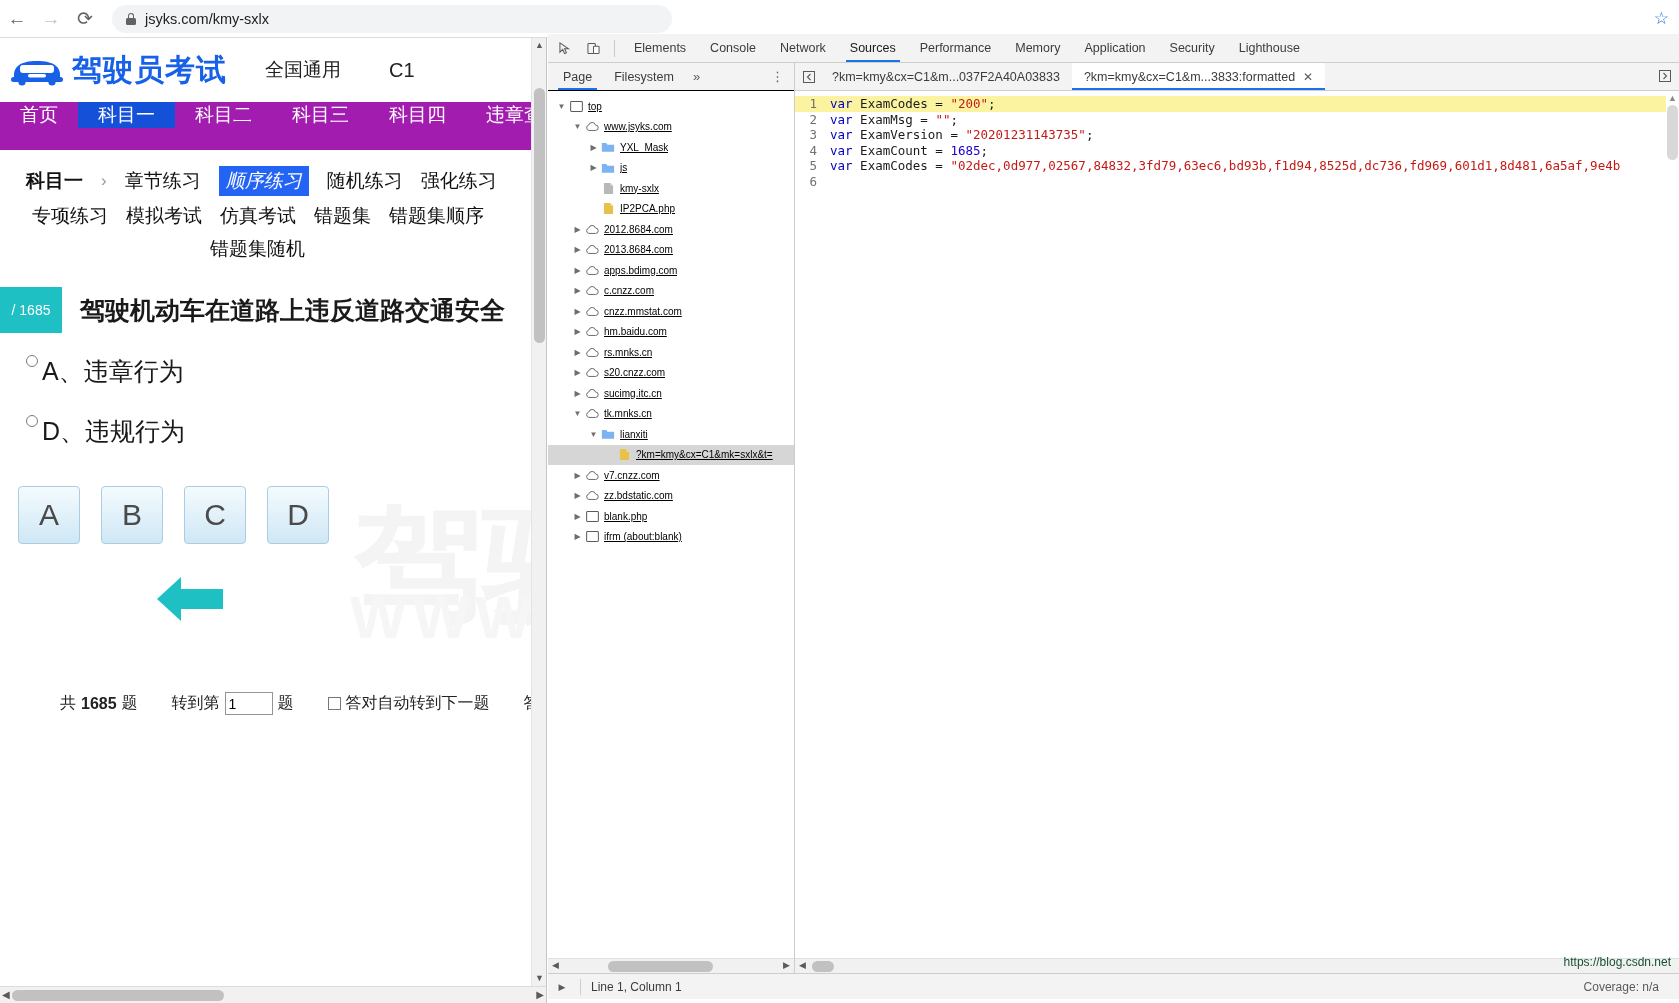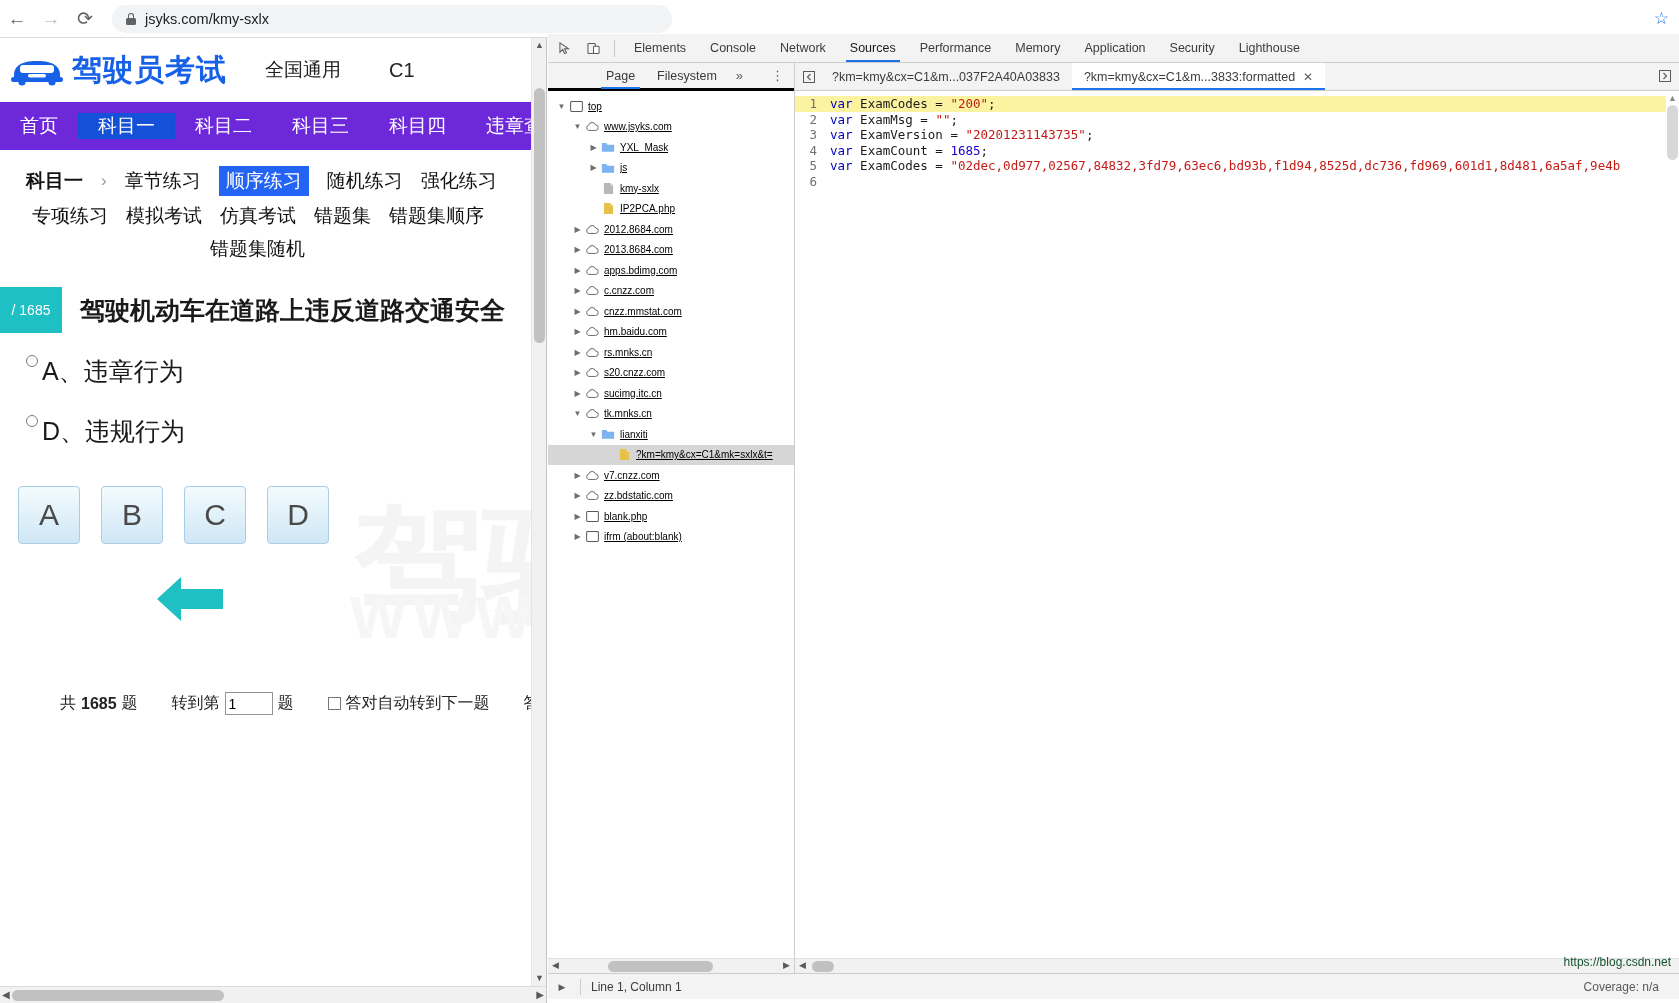--- a/index.html
+++ b/index.html
@@ -42,36 +42,36 @@
 
   .site-header { height: 64px; display: flex; align-items: center; padding-left: 8px; gap: 0; }
   .car-logo { width: 58px; height: 34px; position: relative; flex: 0 0 auto; margin-right: 6px; }
   .site-title {
     font-family: "DejaVu Sans", sans-serif;
     font-size: 30px; font-weight: bold; color: #1661e8; letter-spacing: 1px;
   }
   .site-sub { font-size: 19px; color: #222; margin-left: 38px; }
   .site-cat { font-size: 20px; color: #222; margin-left: 48px; }
 
-  .navbar { height: 48px; background: #6d28d9; display: flex; align-items: center; }
+  .navbar { height: 48px; background: #a21caf; display: flex; align-items: flex-start; }
   .navbar .nav-item {
     color: #fff; font-size: 19px; display: flex; align-items: center;
     padding: 0 20px; white-space: nowrap;
   }
   .navbar .nav-item.active { background: #1551d8; }
 
   .crumbs { padding: 16px 0 0 22px; }
   .crumb-row { display: flex; align-items: center; gap: 18px; margin-bottom: 7px; }
   .crumb-row.r1 { padding-left: 4px; }
   .crumb-row.r2 { padding-left: 10px; }
   .crumb-row.r3 { padding-left: 188px; }
   .crumb-head { font-size: 19px; font-weight: bold; color: #111; }
   .crumb-sep { font-size: 17px; color: #999; }
   .crumb { font-size: 19px; color: #111; white-space: nowrap; }
-  .crumb.sel { background: #2464f5; color: #fff; padding: 2px 7px; }
+  .crumb.sel { background: #2464f5; color: #fff; padding: 2px 7px; font-style: italic; }
 
   .watermark {
     position: absolute; left: 355px; top: 440px;
     font-size: 128px; font-weight: bold; color: #f4f4f4; white-space: nowrap;
     font-family: "DejaVu Sans", sans-serif; pointer-events: none;
   }
   .watermark2 {
     position: absolute; left: 350px; top: 545px;
     font-size: 60px; font-weight: bold; color: #f6f6f6; letter-spacing: 6px;
     white-space: nowrap; pointer-events: none;
@@ -170,22 +170,22 @@
   }
   .dt-tab.active { color: #1a1a1a; }
   .dt-tab.active::after {
     content: ""; position: absolute; left: 7px; right: 7px; bottom: 0; height: 2px; background: #1a73e8;
   }
 
   .dt-body { flex: 1; display: flex; min-height: 0; }
 
   .nav-pane { width: 247px; border-right: 1px solid #cdcdcd; display: flex; flex-direction: column; background: #fff; }
   .nav-subtabs {
-    height: 28px; background: #f3f3f3; border-bottom: 3px solid #000000;
-    display: flex; align-items: center; padding-left: 4px; position: relative; justify-content: center;
+    height: 28px; background: #f3f3f3; border-bottom: 1px solid #000000;
+    display: flex; align-items: center; padding-left: 4px; position: relative;
   }
   .nav-subtab { padding: 0 11px; font-size: 12.5px; color: #3c3c3c; height: 27px; display: flex; align-items: center; position: relative; }
   .nav-subtab.active::after { content:""; position:absolute; left:6px; right:6px; bottom:0; height:2px; background:#1a73e8; }
   .nav-more { padding: 0 8px; font-size: 13px; color: #5a5a5a; }
   .nav-kebab { position: absolute; right: 10px; font-size: 13px; color: #5a5a5a; letter-spacing: 0; line-height: 6px; }
 
   .tree { flex: 1; overflow: hidden; padding-top: 5px; font-size: 12.5px; color: #303030; }
   .tree-row { height: 20.5px; display: flex; align-items: center; white-space: nowrap; }
   .tree-row.sel { background: #d6d6d6; }
   .tw { width: 13px; flex: 0 0 auto; display: flex; align-items: center; justify-content: center; color: #6e6e6e; font-size: 8px; }

